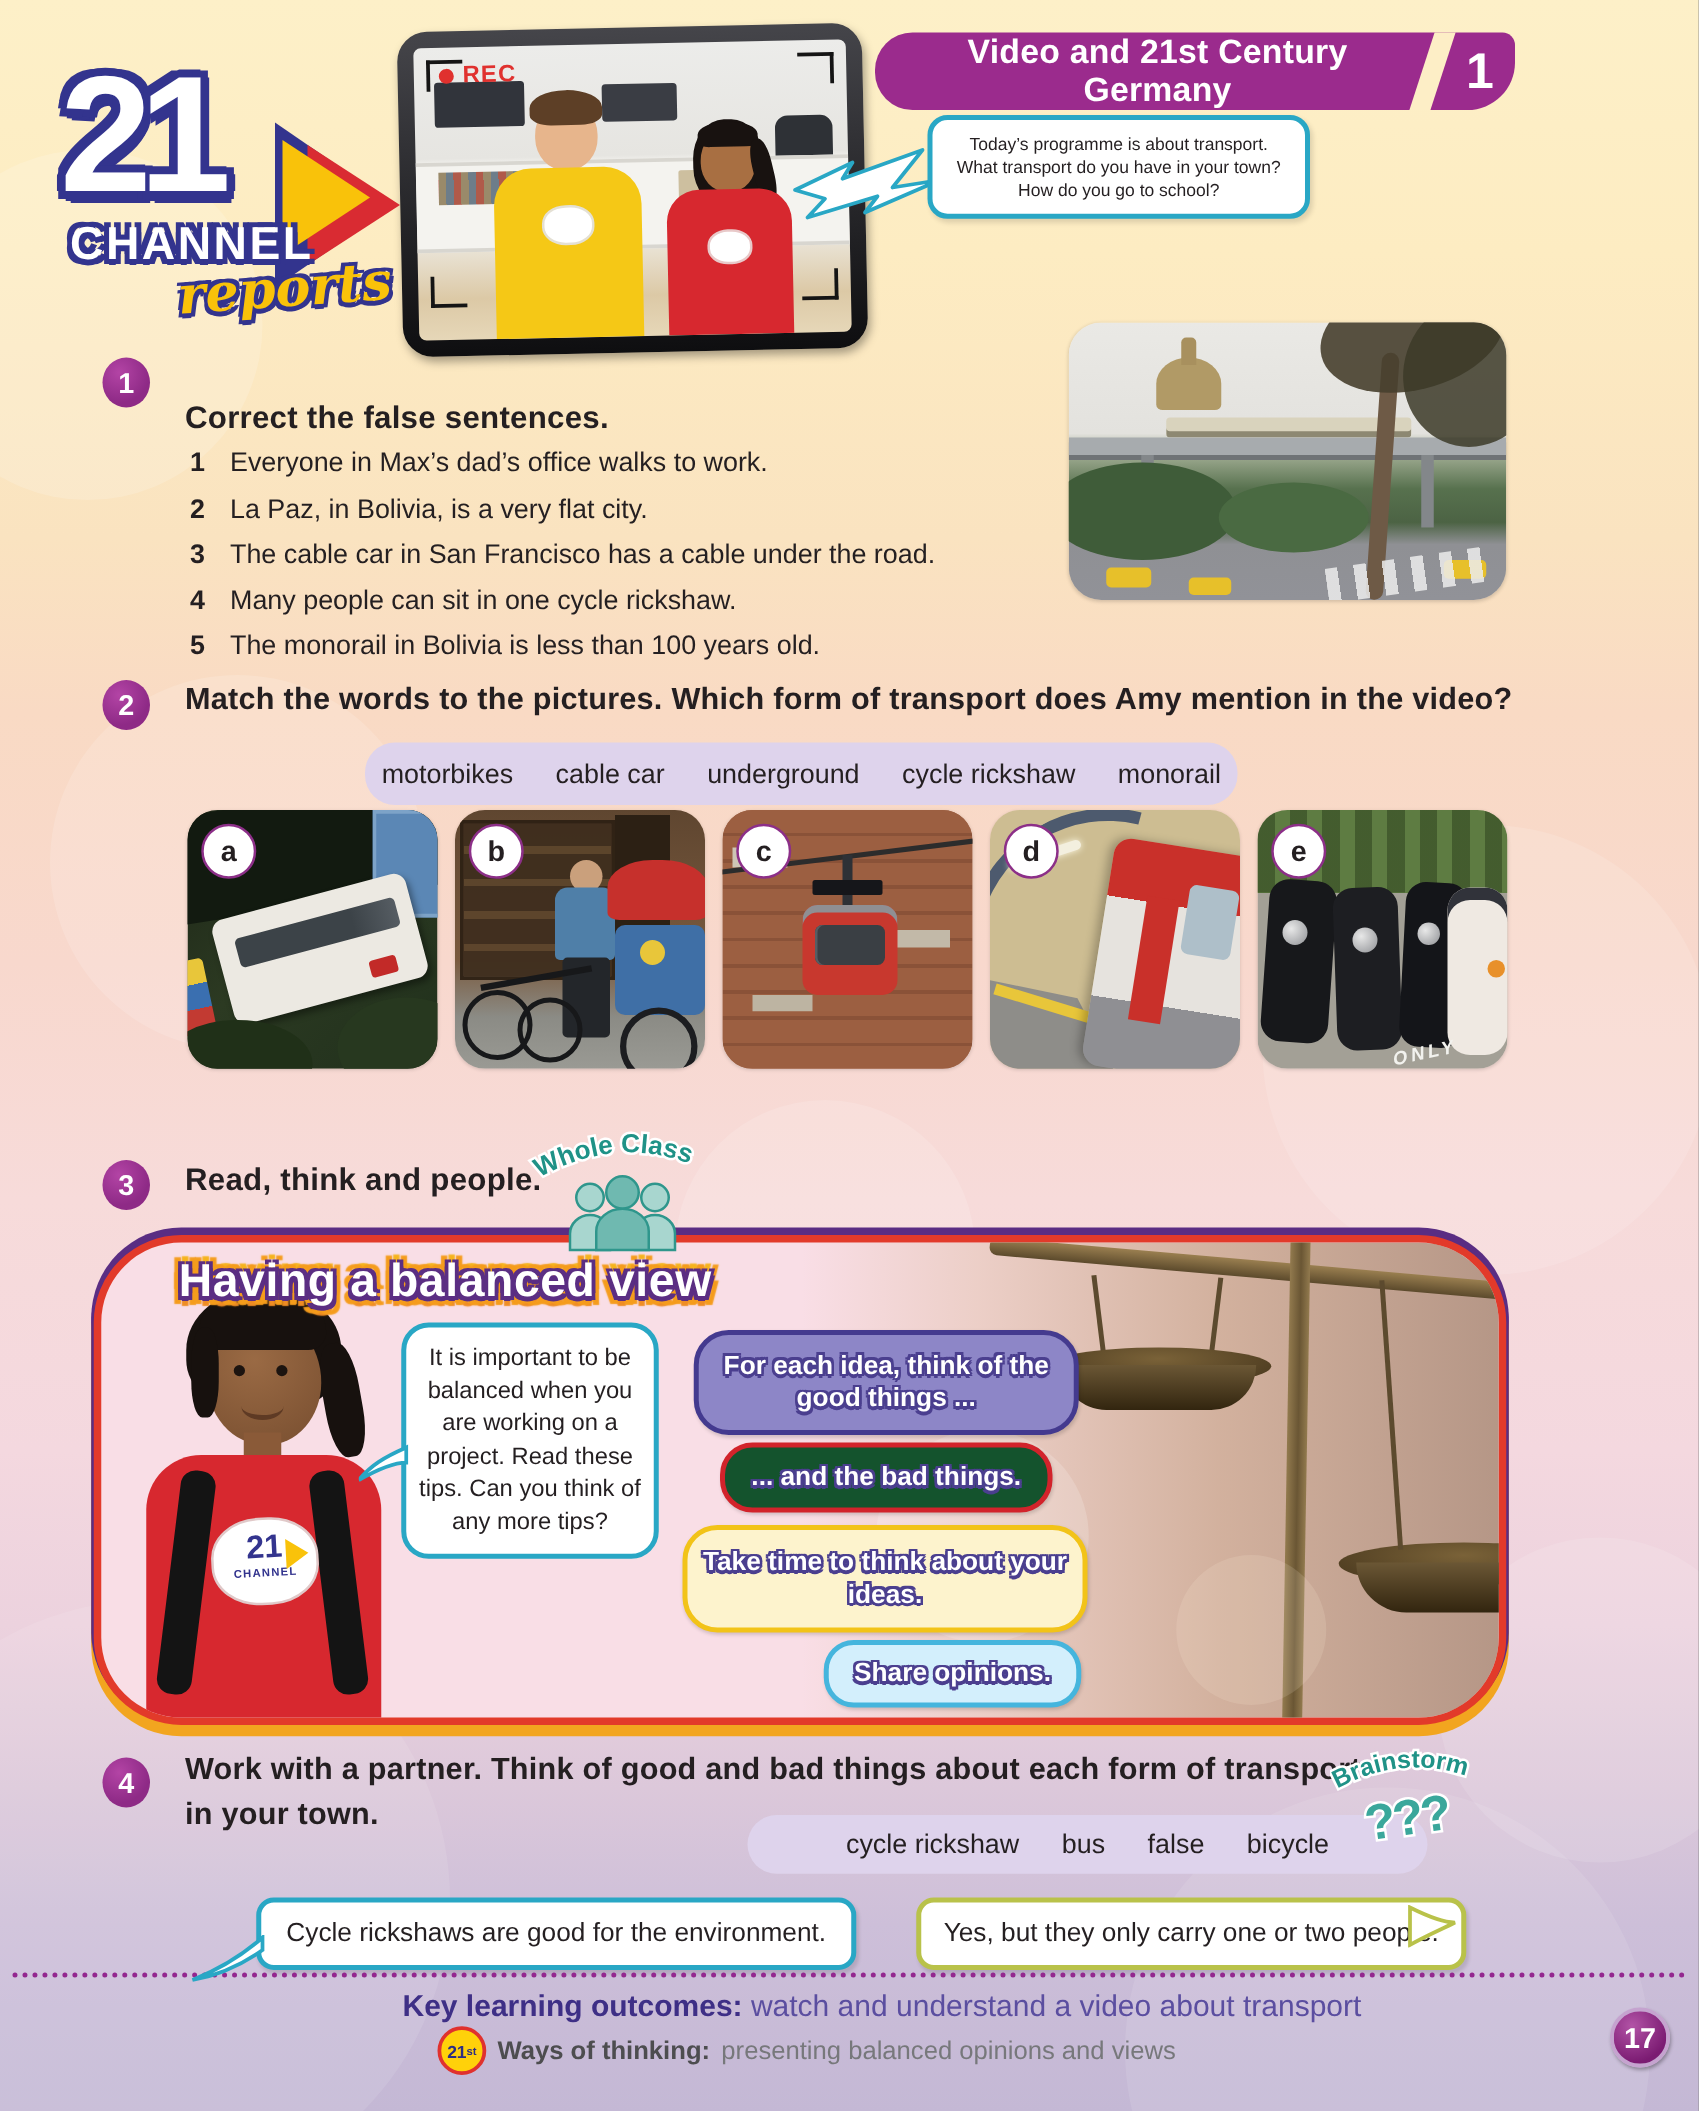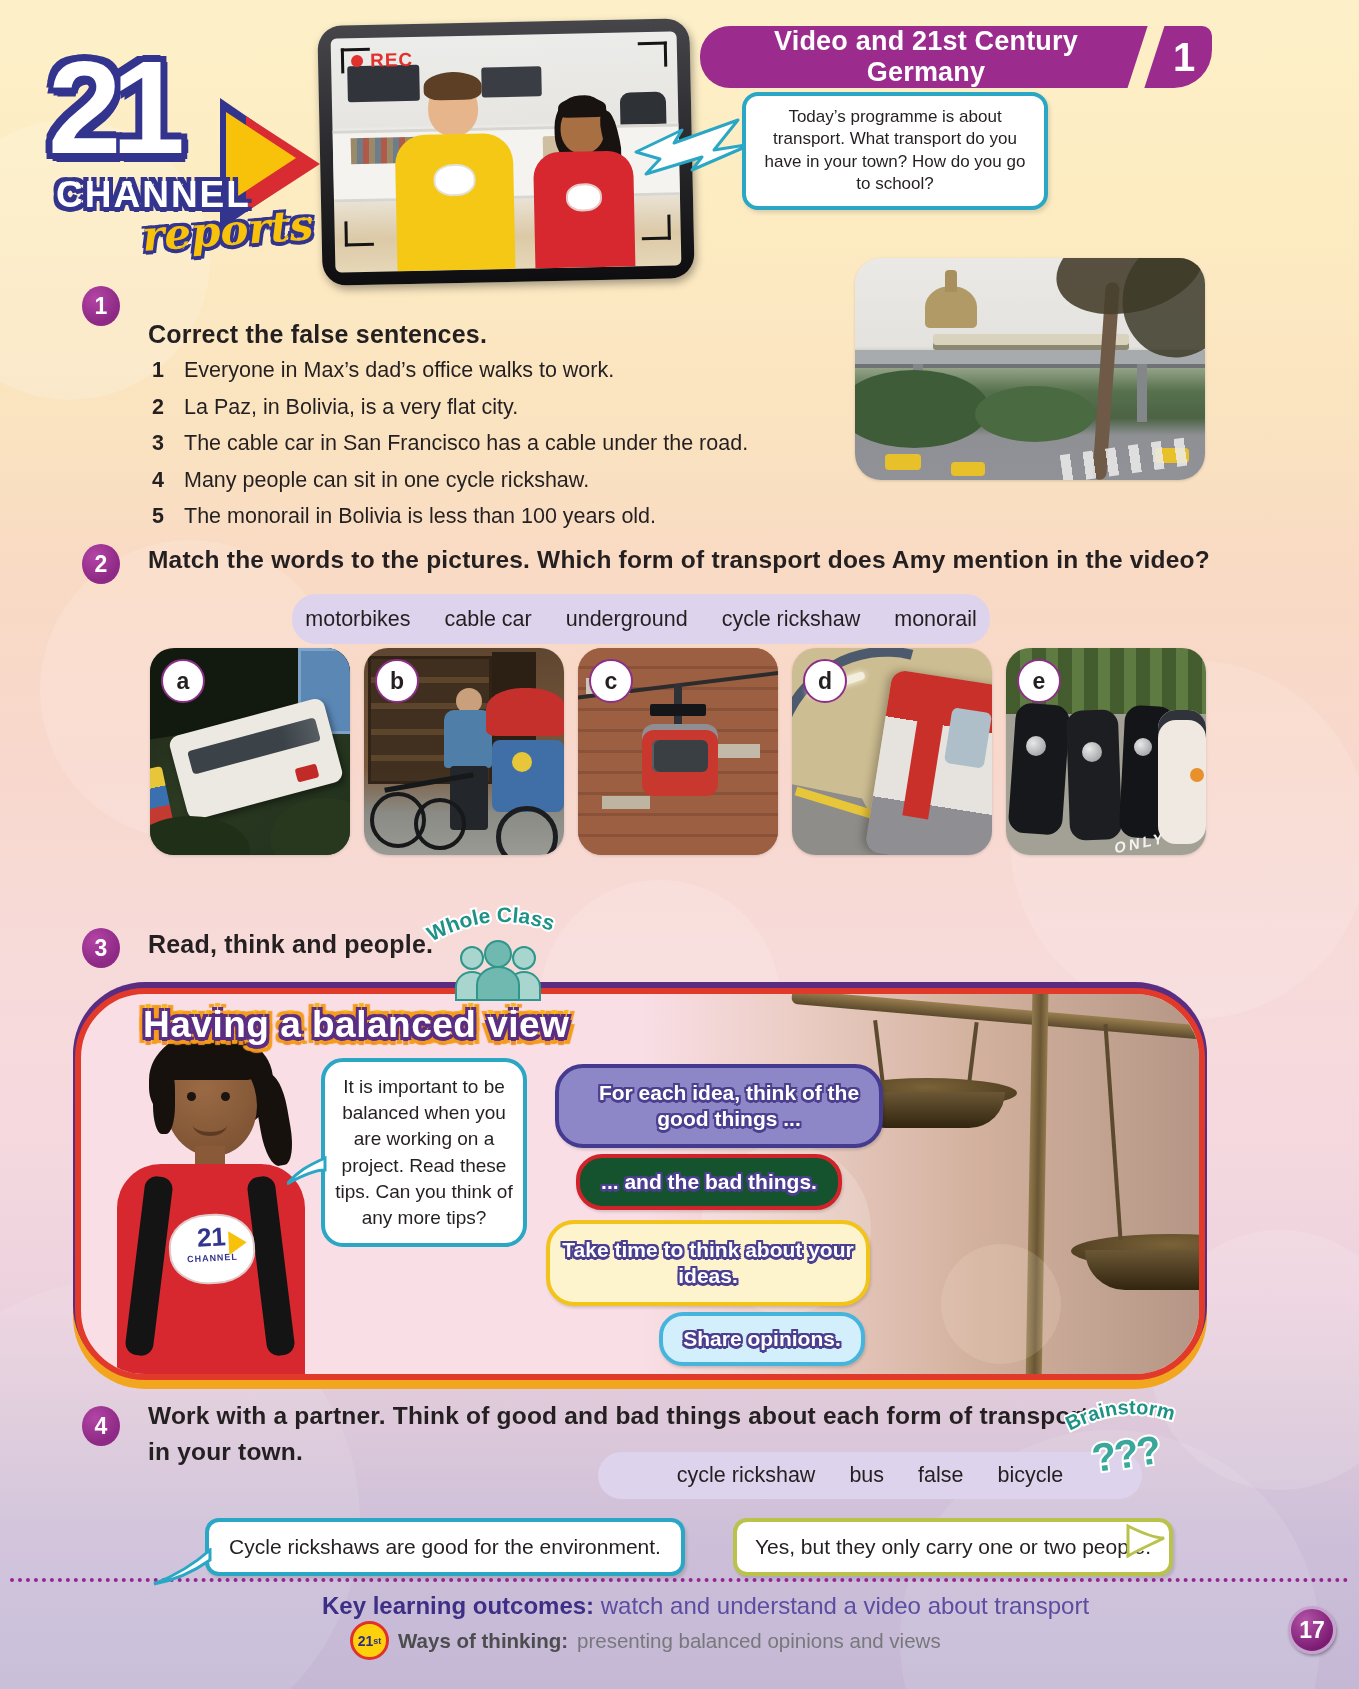--- a/index.html
+++ b/index.html
@@ -132,21 +132,21 @@
   <svg class="abs" style="left:634px;top:116px;z-index:4;" width="122" height="66" viewBox="0 0 122 66">
     <polygon points="2,36 48,14 40,27 104,4 80,34 118,28 58,54 68,41 12,58 26,43" fill="#ffffff" stroke="#29a7c5" stroke-width="3" stroke-linejoin="round"></polygon>
   </svg>
 
   <div class="banner">
     <span class="banner-title">Video and 21st Century Germany</span>
     <span class="banner-slash"></span>
     <span class="banner-num">1</span>
   </div>
 
-  <div class="abs bubble" style="left:742px;top:92px;width:306px;padding:10px 12px;font-size:17px;line-height:1.32;text-align:center;z-index:4;box-sizing:border-box;">Today’s programme is about transport. What transport do you have in your town? How do you go to school?</div>
+  <div class="abs bubble" style="left:742px;top:92px;width:306px;padding:10px 12px;font-size:14px;line-height:1.32;text-align:center;z-index:4;box-sizing:border-box;">Today’s programme is about transport. What transport do you have in your town? How do you go to school?</div>
 
   <div class="xbadge" style="left:82px;top:286px;">1</div>
   <div class="xhead" style="left:148px;top:320px;">Correct the false sentences.</div>
 
   <div class="abs" style="left:152px;top:358px;z-index:4;">
     <div class="item">
         <b>1</b>
         <span>Everyone in Max’s dad’s office walks to work.</span>
       </div>
     <div class="item">
@@ -325,21 +325,21 @@
         <span style="display:block;font-weight:bold;font-size:9px;color:#33348e;letter-spacing:1px;">CHANNEL</span>
         <span class="tri" style="left:58px;top:16px;border-left:18px solid #f9c20a;border-top:12px solid transparent;border-bottom:12px solid transparent;"></span>
       </div>
     </div>
 
     <div class="speech-girl">It is important to be balanced when you are working on a project. Read these tips. Can you think of any more tips?</div>
     <svg class="abs" style="left:206px;top:160px;z-index:5;" width="40" height="40" viewBox="0 0 40 40">
       <path d="M38 4 C 20 12, 10 18, 0 30 C 14 22, 28 16, 38 16 Z" fill="#fff" stroke="#29a7c5" stroke-width="3"></path>
     </svg>
 
-    <div class="tip" style="left: 474px; top: 70px; width: 300px; height: 76px; background: rgb(141, 134, 199); border-color: rgb(68, 58, 143); padding-left: 20px;">
+    <div class="tip" style="left: 474px; top: 70px; width: 300px; height: 76px; background: rgb(141, 134, 199); border-color: rgb(68, 58, 143);">
       <span>For each idea, think of the good things ...</span>
       </div>
     <div class="tip" style="left: 495px; top: 160px; width: 258px; height: 48px; border-radius: 26px; background: #14532d; border-color: rgb(210, 35, 43);">
       <span>... and the bad things.</span>
       </div>
     <div class="tip" style="left: 465px; top: 226px; width: 316px; height: 78px; background: rgb(253, 243, 205); border-color: rgb(242, 195, 24);">
       <span>Take time to think about your ideas.</span>
       </div>
     <div class="tip" style="left: 578px; top: 318px; width: 198px; height: 46px; border-radius: 24px; background: rgb(211, 239, 252); border-color: rgb(69, 181, 221);">
       <span>Share opinions.</span>

